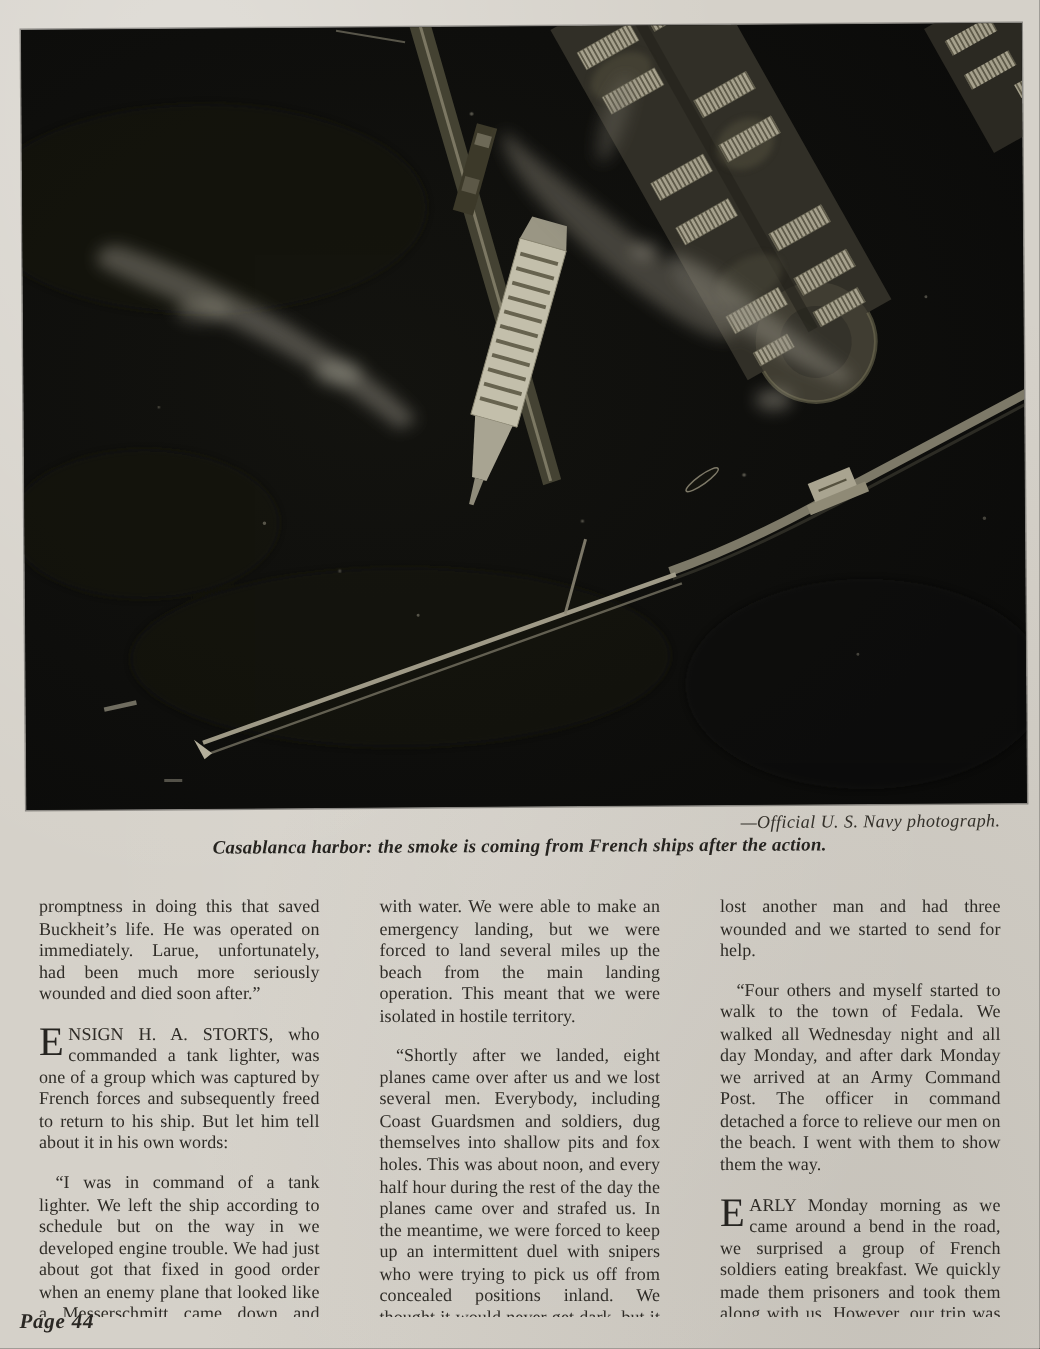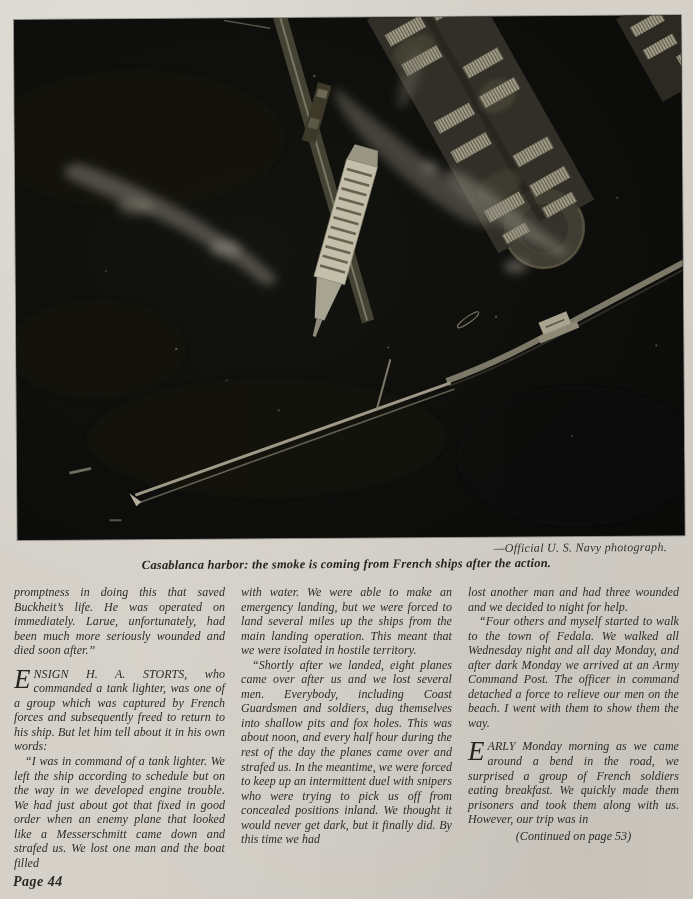--- a/index.html
+++ b/index.html
@@ -28,22 +28,22 @@
     position:absolute;top:557px;left:0;width:693px;text-align:center;
     font-style:italic;font-weight:bold;font-size:12.5px;letter-spacing:.2px;
     color:#262420;transform:rotate(-0.3deg);
   }
   .columns{
     position:absolute;left:14px;top:585px;width:666px;height:293px;
     display:flex;gap:16px;overflow:hidden;
   }
   .col{width:211px;flex:0 0 211px;}
   .col p{
-    margin:0;font-size:12px;line-height:14.55px;text-align:justify;
-    letter-spacing:.05px;color:#2e2b26;font-style:italic;
+    margin:12px;font-size:12px;line-height:14.55px;text-align:justify;
+    letter-spacing:.05px;color:#2e2b26;
   }
   .col p.indent{text-indent:11px;}
   .col p.gap{margin-top:9px;}
   .dropcap{
     float:left;font-size:27px;line-height:23px;padding:1px 3px 0 0;
     color:#262420;
   }
   .continued{
     margin-top:2px !important;text-align:center !important;
     font-style:italic;font-size:11.5px;text-indent:0 !important;
@@ -208,26 +208,26 @@
 
   <div class="columns">
 
     <div class="col">
       <p class="para">promptness in doing this that saved Buckheit’s life.  He was operated on immediately.  Larue, unfortunately, had been much more seriously wounded and died soon after.”</p>
       <p class="para gap"><span class="dropcap">E</span><span>NSIGN H. A. STORTS, who commanded a tank lighter, was one of a group which was captured by French forces and subsequently freed to return to his ship.  But let him tell about it in his own words:</span></p>
       <p class="para indent">“I was in command of a tank lighter. We left the ship according to schedule but on the way in we developed engine trouble.  We had just about got that fixed in good order when an enemy plane that looked like a Messerschmitt came down and strafed us. We lost one man and the boat filled</p>
     </div>
 
     <div class="col">
-      <p class="para">with water.  We were able to make an emergency landing, but we were forced to land several miles up the ships from the main landing operation.  This meant that we were isolated in hostile territory.</p>
+      <p class="para">with water.  We were able to make an emergency landing, but we were forced to land several miles up the beach from the main landing operation.  This meant that we were isolated in hostile territory.</p>
       <p class="para indent">“Shortly after we landed, eight planes came over after us and we lost several men.  Everybody, including Coast Guardsmen and soldiers, dug themselves into shallow pits and fox holes.  This was about noon, and every half hour during the rest of the day the planes came over and strafed us.  In the meantime, we were forced to keep up an intermittent duel with snipers who were trying to pick us off from concealed positions inland.  We thought it would never get dark, but it finally did.  By this time we had</p>
     </div>
 
     <div class="col">
-      <p class="para">lost another man and had three wounded and we decided to night for help.</p>
+      <p class="para">lost another man and had three wounded and we started to send for help.</p>
       <p class="para indent">“Four others and myself started to walk to the town of Fedala.  We walked all Wednesday night and all day Monday, and after dark Monday we arrived at an Army Command Post. The officer in command detached a force to relieve our men on the beach. I went with them to show them the way.</p>
       <p class="para gap"><span class="dropcap">E</span><span>ARLY Monday morning as we came around a bend in the road, we surprised a group of French soldiers eating breakfast.  We quickly made them prisoners and took them along with us.  However, our trip was in</span></p>
       <p class="para continued">(Continued on page 53)</p>
     </div>
 
   </div>
 
   <div class="pageno">Page 44</div>
 
 </div>

